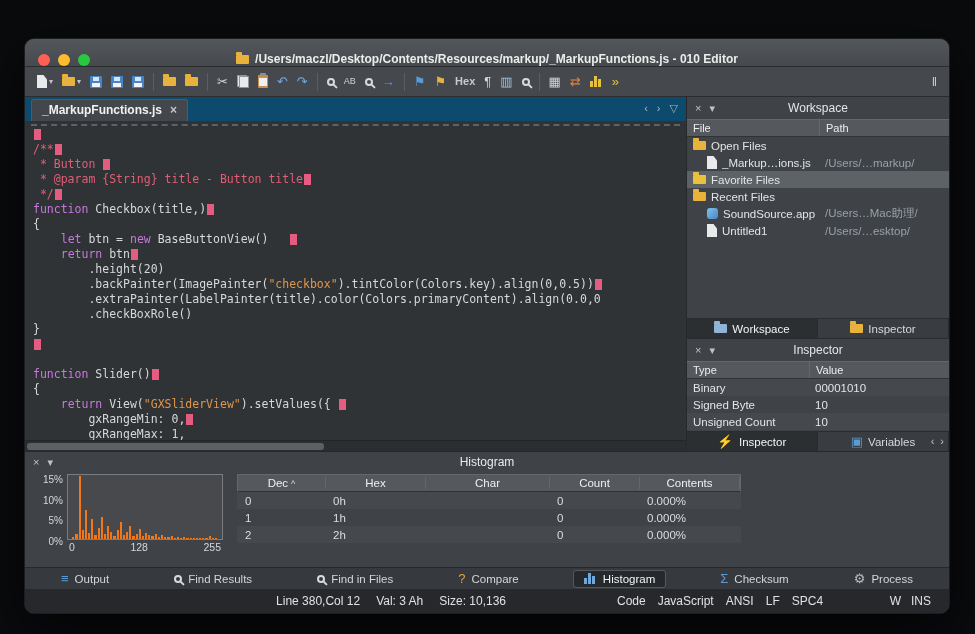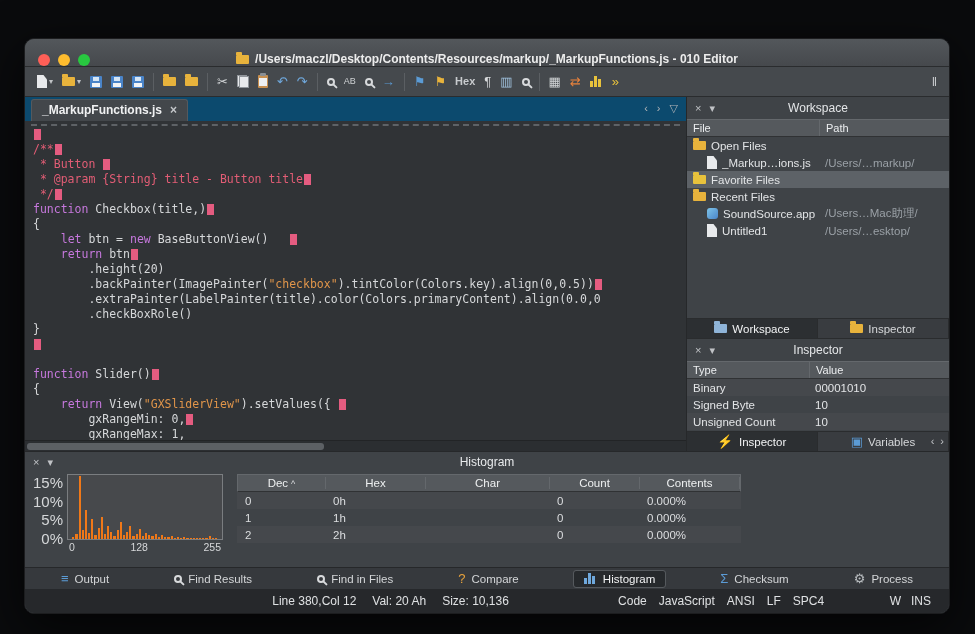--- a/index.html
+++ b/index.html
@@ -84,21 +84,21 @@
   .insprow .v{flex:1;padding-left:6px}
   .ptabs{flex:0 0 20px;display:flex;background:#393c40;border-top:1px solid #2a2c2e;position:relative}
   .ptab{flex:1;display:flex;align-items:center;justify-content:center;gap:5px;font-size:11.5px;color:#d6d8da;border-right:1px solid #2a2c2e}
   .ptab.active{background:#2c2f32;color:#f2f3f4}
   .pnav{position:absolute;right:5px;top:3px;color:#c0c3c6;font-size:11px;display:flex;gap:6px;background:#393c40;padding-left:4px}
 
   
   .bottom{flex:0 0 116px;background:#3f4347;border-top:1px solid #26282a;display:flex;flex-direction:column}
   .bphead{flex:0 0 20px;position:relative;display:flex;align-items:center;font-size:12px;color:#e8eaec}
   .bpcontent{flex:1;display:flex;padding:2px 0 4px 8px;min-height:0}
-  .ylabels{width:34px;display:flex;flex-direction:column;justify-content:space-between;align-items:flex-end;font-size:15px;color:#d6d8da;padding:0 4px 16px 0}
+  .ylabels{width:34px;display:flex;flex-direction:column;justify-content:space-between;align-items:flex-end;font-size:10px;color:#d6d8da;padding:0 4px 16px 0}
   .plotcol{display:flex;flex-direction:column}
   .plot{width:156px;height:66px;background:#47494c;border:1px solid #7a7d80;display:flex;align-items:flex-end;padding:0 1px;overflow:hidden}
   .bar{flex:1;background:var(--c-bar);margin-right:1px;min-width:1px}
   .xlabels{display:flex;justify-content:space-between;font-size:10.5px;color:#d6d8da;padding:1px 2px}
   .htable{margin-left:14px;font-size:11.5px;color:#dcdee0;align-self:flex-start}
   .hrow{display:grid;grid-template-columns:88px 100px 124px 90px 100px;height:17px;align-items:center}
   .hrow div{padding-left:8px;overflow:hidden;white-space:nowrap}
   .hrow.data:nth-child(even){background:#45484c}
   .hhead{background:#55595d;border:1px solid #64686c;border-bottom:1px solid #303234;height:18px;color:#eef0f1}
   .hhead div{text-align:center;border-right:1px solid #64686c;padding-left:0}
@@ -492,21 +492,21 @@
       <div class="btab">
         <span class="gi" style="color: rgb(184, 188, 191);">⚙</span>
         <span>Process</span>
       </div>
     </div>
 
   <div class="status" id="statusbar">
       <div class="sflex" style="flex: 1.05 1 0%;"></div>
       <div class="sgroup" style="gap: 16px;">
         <span>Line 380,Col 12</span>
-        <span>Val: 20 Ah</span>
+        <span>Val: 3 Ah</span>
         <span>Size: 10,136</span>
       </div>
       <div class="sflex" style="flex: 0.5 1 0%;"></div>
       <div class="sgroup" style="gap: 12px;">
         <span>Code</span>
         <span>JavaScript</span>
         <span>ANSI</span>
         <span>LF</span>
         <span>SPC4</span>
       </div>

